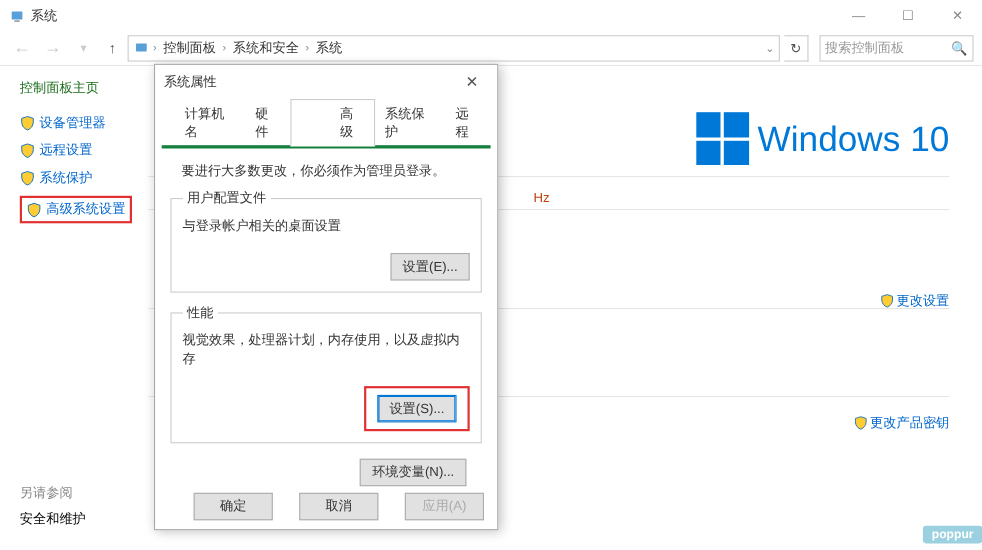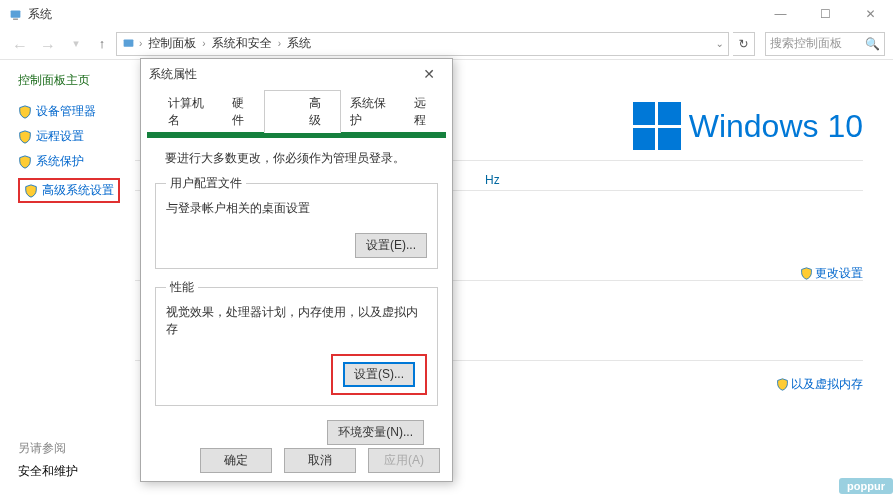--- a/index.html
+++ b/index.html
@@ -15,21 +15,21 @@
   
   .navbar { height: 32px; display: flex; align-items: center; padding: 0 8px; border-bottom: 1px solid #e5e5e5; gap: 4px; }
   .navbar .arrow { width: 24px; text-align: center; color: #888; font-size: 16px; }
   .navbar .arrow.disabled { color: #ccc; }
   .navbar .up { width: 20px; text-align: center; color: #555; font-size: 13px; }
   .navbar .crumbbox { flex: 1; border: 1px solid #ccc; height: 24px; display: flex; align-items: center; padding: 0 4px; gap: 2px; }
   .navbar .crumbbox .ic { width: 14px; height: 14px; display: inline-flex; align-items:center; justify-content:center;}
   .navbar .crumbbox span.sep { color: #888; padding: 0 2px; font-size:10px;}
   .navbar .crumbbox a { color: #333; text-decoration: none; padding: 0 2px; }
   .navbar .refresh { width: 22px; text-align: center; color: #555; border: 1px solid #ccc; border-left:none; height:24px; line-height:22px;}
-  .navbar .search { width: 120px; border: 1px solid #ccc; height: 24px; display: flex; align-items: center; padding: 0 4px; color: #999; margin-left: 6px; }
+  .navbar .search { width: 140px; border: 1px solid #ccc; height: 24px; display: flex; align-items: center; padding: 0 4px; color: #999; margin-left: 6px; }
   .navbar .search .mag { margin-left:auto; color:#666;}
 
   
   .main { display: flex; height: calc(500px - 60px); }
   .sidebar { width: 135px; padding: 12px 10px 0 18px; }
   .sidebar .head { color: #1a6b1a; font-size: 12px; margin-bottom: 14px; }
   .sidebar .item { display: flex; align-items: center; gap: 4px; color: #0066cc; margin-bottom: 8px; cursor: pointer; }
   .sidebar .item .shield { width:14px; height:14px; display:inline-flex; align-items:center; justify-content:center;}
   .highlight-box { border: 2px solid #e03030; padding: 2px 4px; display:inline-flex; align-items:center; gap:4px;}
 
@@ -45,35 +45,35 @@
   .seealso { position:absolute; left:18px; bottom:20px; }
   .seealso .h { color:#888; margin-bottom:6px;}
   .seealso .l { color:#000000; }
 
   .watermark { position:absolute; right:0; bottom:6px; background:#9ad0e0; color:#fff; padding:2px 8px; border-radius:3px; font-size:11px; font-weight:bold;margin-left:31px;}
 
   
   .dialog { position: absolute; left: 140px; top: 58px; width: 313px; height: 424px; background:#fff; border:1px solid #aaa; box-shadow: 2px 2px 10px rgba(0,0,0,0.25); z-index:10;}
   .dialog .d-title { height:30px; display:flex; align-items:center; padding:0 8px;}
   .dialog .d-title .x { margin-left:auto; width:30px; text-align:center; font-size:14px; color:#555;}
-  .dialog .tabs { display:flex; gap:0; padding-left:12px; border-bottom:6px solid #15803d; margin:0 6px;}
+  .dialog .tabs { display:flex; gap:0; padding-left:12px; border-bottom:3px solid #15803d; margin:0 6px;}
   .dialog .tabs .tab { padding:4px 8px 3px; border:1px solid transparent; position:relative; top:1px; cursor:pointer;}
   .dialog .tabs .tab.active { border:1px solid #ccc; border-bottom:1px solid #fff; background:#fff;padding-left:44px;}
   .dialog .body { padding: 10px 14px 4px; }
   .dialog .note { padding: 2px 0 8px 10px; }
   .dialog fieldset { border:1px solid #ccc; padding:8px 10px 10px; margin-bottom:10px; position:relative;}
   .dialog fieldset legend { padding:0 4px; font-size:12px;}
   .dialog fieldset .desc { margin-bottom: 16px; }
   .dialog fieldset .btnrow { text-align:right; }
   .dialog .btn { display:inline-block; min-width:72px; padding:3px 10px; border:1px solid #adadad; background:#e1e1e1; text-align:center; cursor:pointer;}
   .dialog .btn.focus { border:1px solid #0078d7; box-shadow: inset 0 0 0 1px #0078d7;}
   .dialog .btn.disabled { color:#aaa; }
   .red-outline { border:2px solid #e03030; }
   .dialog .env-row { text-align:right; padding: 4px 14px 0 0;}
-  .dialog .footer { position:absolute; bottom:8px; right:12px; display:flex; gap:12px;}
+  .dialog .footer { position:absolute; bottom:8px; right:12px; display:flex; gap:24px;}
   
   .svg-shield { width:13px; height:13px;}
 </style>
 </head>
 <body>
 
 <div class="titlebar">
   <span class="t-icon">
     <svg class="svg-shield" viewBox="0 0 16 16">
         <rect x="2" y="3" width="12" height="9" rx="1" fill="#5aa0d8"></rect>
@@ -159,35 +159,35 @@
       <div class="win10-logo">
           <div></div>
           <div></div>
           <div></div>
           <div></div>
         </div>
       <div class="win10-text">Windows 10</div>
     </div>
 
     <div class="bg-line" style="top:100px;"></div>
-    <span style="position:absolute; left:350px; top:113px; color:#0369a1;">Hz</span>
+    <span style="position:absolute; left:350px; top:113px; color:#c2410c;">Hz</span>
     <div class="bg-line" style="top:130px;"></div>
     <div class="bg-line" style="top:220px;"></div>
     <div class="right-link" style="top:205px;">
       <svg viewBox="0 0 16 16" width="13" height="13">
           <path d="M8 1l6 2v4c0 4-3 7-6 8-3-1-6-4-6-8V3z" fill="#ffcc33" stroke="#1070c0"></path>
         </svg>
       <span>更改设置</span>
     </div>
     <div class="bg-line" style="top:300px;"></div>
     <div class="right-link" style="top:316px;">
       <svg viewBox="0 0 16 16" width="13" height="13">
           <path d="M8 1l6 2v4c0 4-3 7-6 8-3-1-6-4-6-8V3z" fill="#ffcc33" stroke="#1070c0"></path>
         </svg>
-      <span>以及虚拟内存</span>
+      <span>更改产品密钥</span>
     </div>
   </div>
 </div>
 
 <div class="seealso">
   <div class="h">另请参阅</div>
   <div class="l">安全和维护</div>
 </div>
 
 <div class="watermark">poppur</div>

